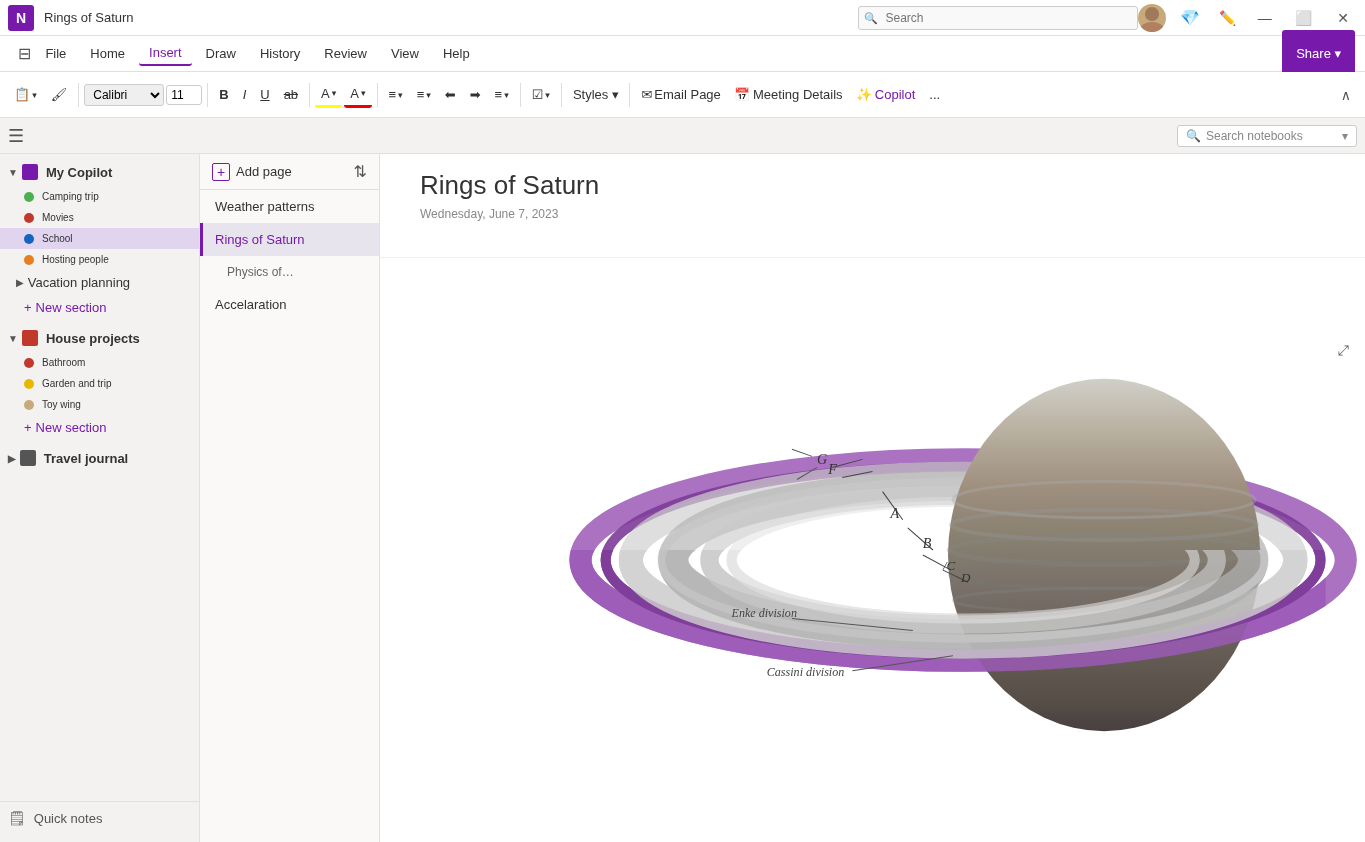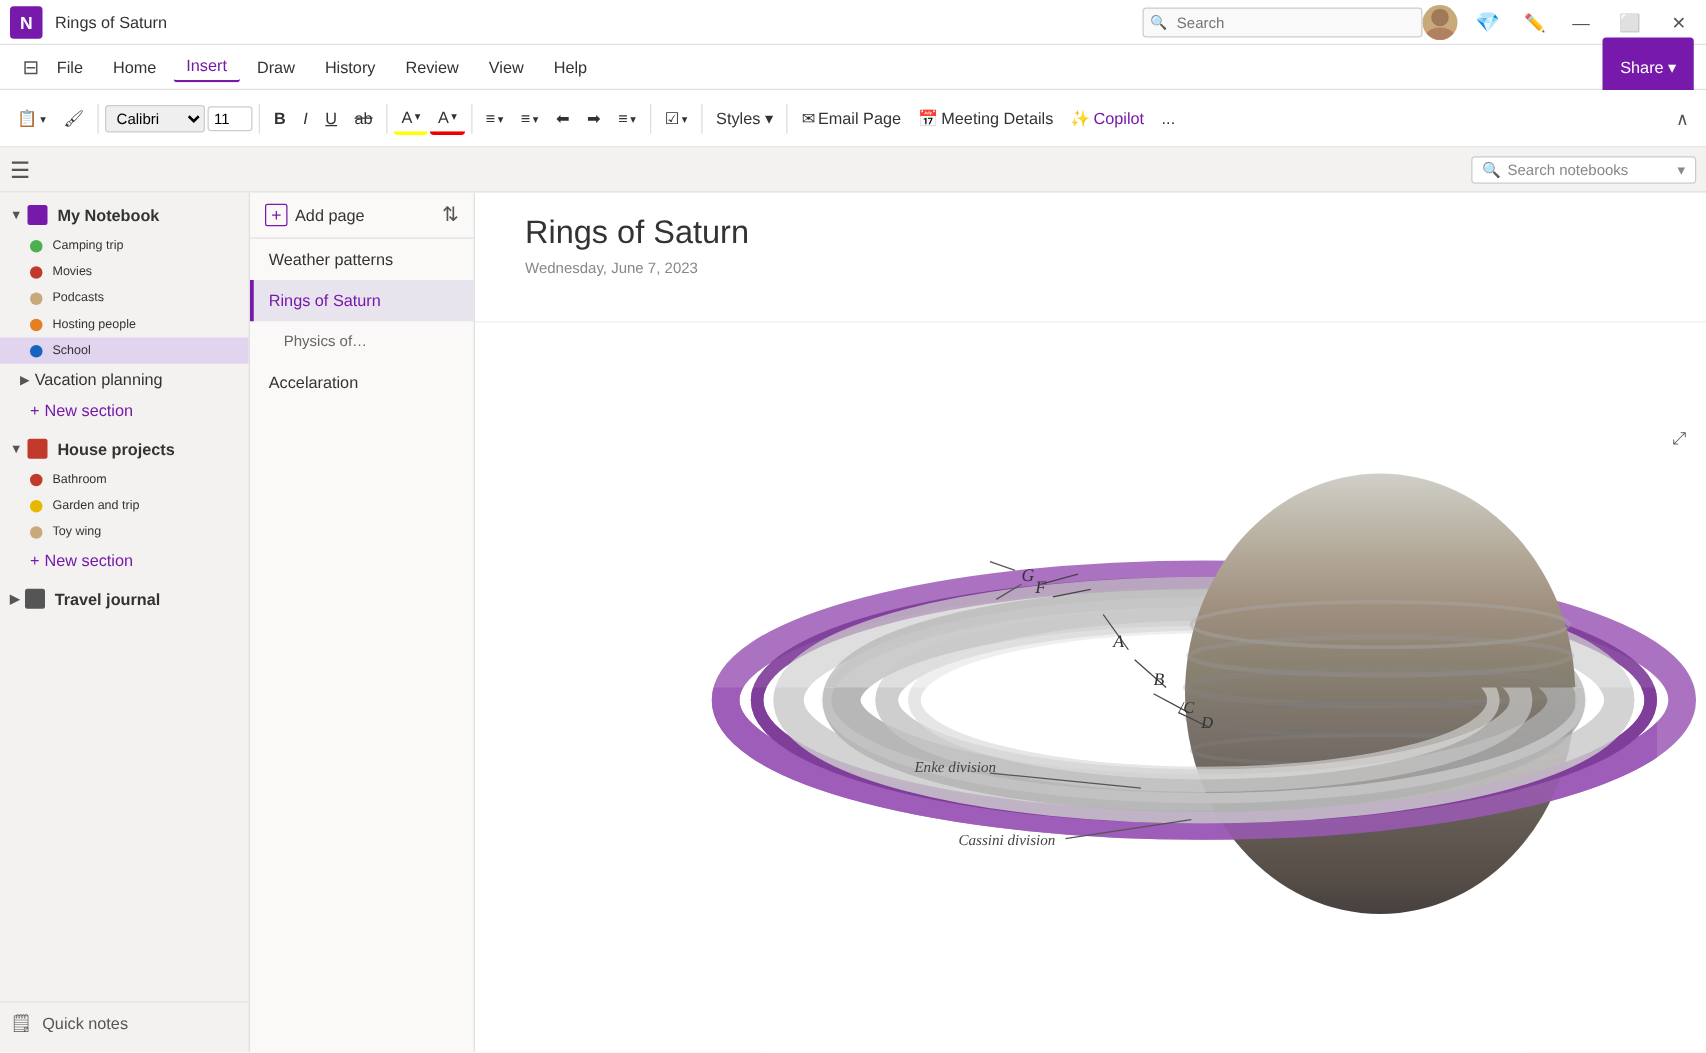--- a/index.html
+++ b/index.html
@@ -2,21 +2,21 @@
 <html><head>
   <meta charset="utf-8">
   <style>
     * { box-sizing: border-box; margin: 0; padding: 0; }
     body { font-family: 'Segoe UI', sans-serif; font-size: 13px; background: #f3f2f1; display: flex; flex-direction: column; height: 842px; width: 1365px; overflow: hidden; }
 
     
     #title-bar { display: flex; align-items: center; background: #fff; height: 36px; padding: 0 8px; border-bottom: 1px solid #e0e0e0; flex-shrink: 0; }
     #onenote-logo { width: 26px; height: 26px; background: #7719aa; border-radius: 3px; display: flex; align-items: center; justify-content: center; color: white; font-weight: bold; font-size: 14px; margin-right: 10px; flex-shrink: 0; }
     #app-title { font-size: 13px; color: #333; flex: 1; }
-    #search-wrapper { position: relative; width: 224px; margin: 0 auto; }
+    #search-wrapper { position: relative; width: 280px; margin: 0 auto; }
     #search-wrapper::before { content: '🔍'; position: absolute; left: 6px; top: 50%; transform: translateY(-50%); font-size: 11px; color: #888; }
     #title-controls { display: flex; align-items: center; gap: 8px; margin-left: auto; }
     #title-controls span { font-size: 14px; color: #555; cursor: pointer; padding: 2px 6px; }
     #avatar { width: 26px; height: 26px; border-radius: 50%; background: #c8a97a; display: flex; align-items: center; justify-content: center; overflow: hidden; }
     #gem-icon { font-size: 16px; cursor: pointer; color: #7719aa; }
 
     
     #menu-bar { display: flex; align-items: center; background: #fff; height: 36px; padding: 0 10px; border-bottom: 1px solid #e0e0e0; flex-shrink: 0; gap: 4px; }
     .menu-item { padding: 4px 10px; font-size: 13px; color: #333; cursor: pointer; border-radius: 3px; }
     .menu-item.active { color: #7719aa; border-bottom: 2px solid #7719aa; }
@@ -197,41 +197,37 @@
 </div>
 
 <div id="main">
 
   <div id="sidebar">
 
     <div class="notebook-group">
       <div class="notebook-header">
         <span class="notebook-chevron">▼</span>
         <span class="notebook-icon" style="background:#7719aa;"></span>
-        <span>My Notebook</span>
+        <span>My Copilot</span>
       </div>
       <div class="section-item">
         <span class="section-dot" style="background:#4caf50;"></span>
         <span>Camping trip</span>
       </div>
       <div class="section-item">
         <span class="section-dot" style="background:#c0392b;"></span>
         <span>Movies</span>
-      </div>
-      <div class="section-item">
-        <span class="section-dot" style="background:#c8a97a;"></span>
-        <span>Podcasts</span>
-      </div>
-      <div class="section-item">
-        <span class="section-dot" style="background:#e67e22;"></span>
-        <span>Hosting people</span>
       </div>
       <div class="section-item active">
         <span class="section-dot" style="background:#1565c0;"></span>
         <span>School</span>
+      </div>
+      <div class="section-item">
+        <span class="section-dot" style="background:#e67e22;"></span>
+        <span>Hosting people</span>
       </div>
       <div class="expand-item">
         <span style="margin-right:4px;font-size:10px;color:#555;">▶</span>
         <span>Vacation planning</span>
       </div>
       <div class="new-section">
         <span style="margin-right:4px;">+</span>
         <span style="font-size:13px;">New section</span>
       </div>
     </div>

